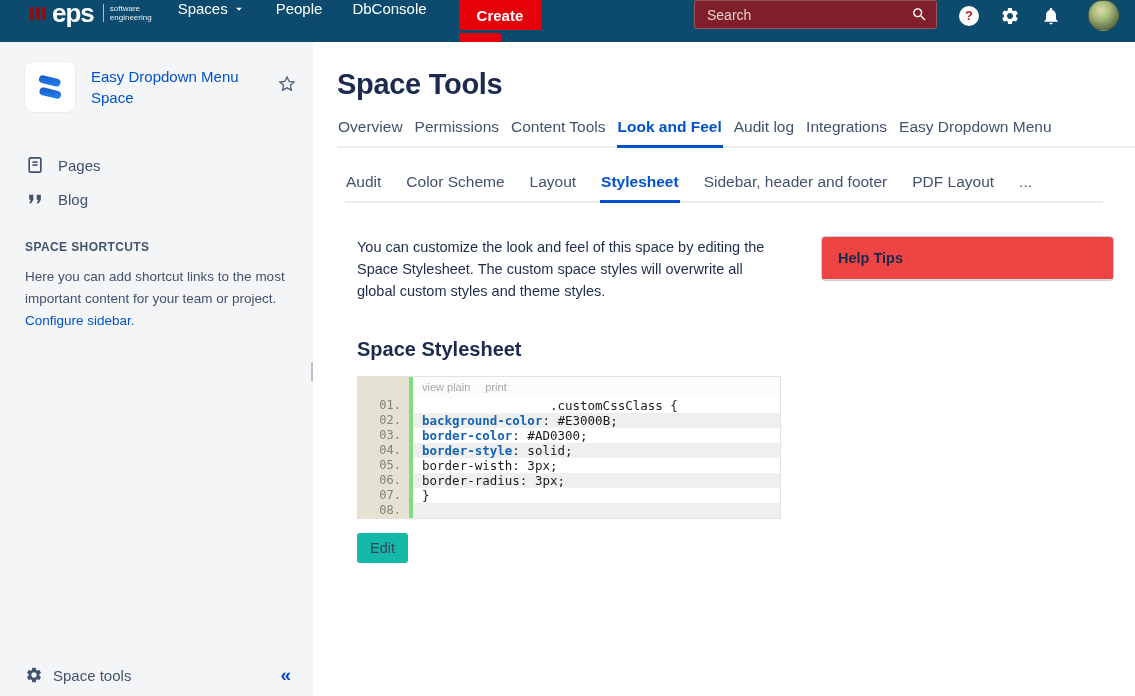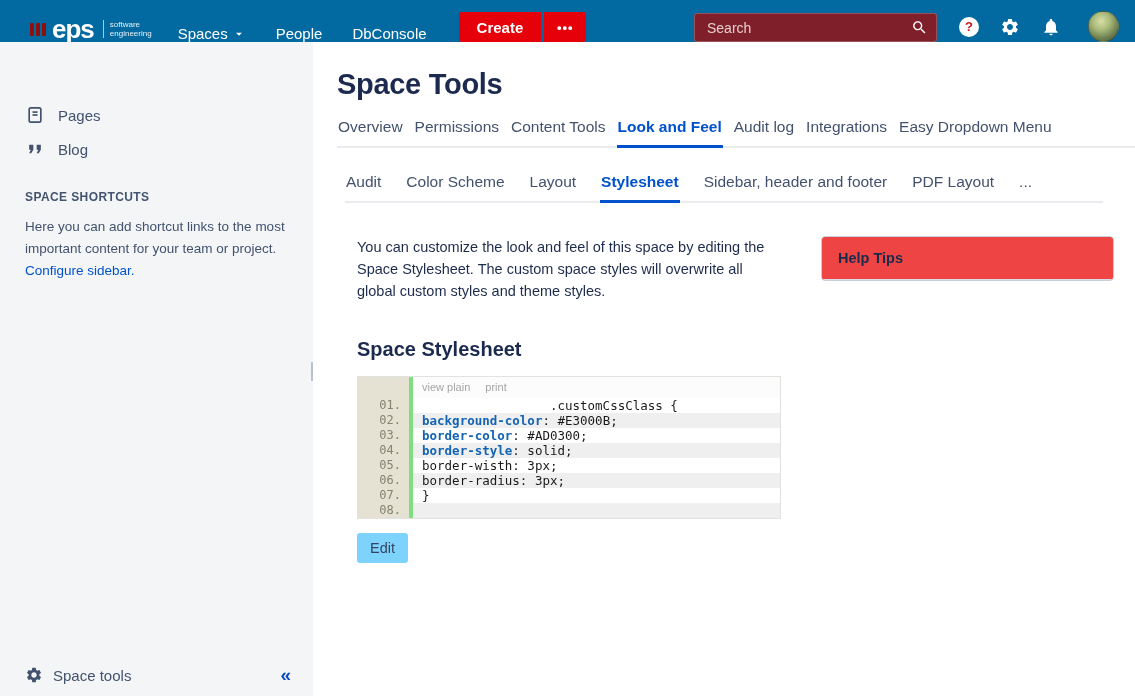--- a/index.html
+++ b/index.html
@@ -4,32 +4,32 @@
 <style>
   * { margin:0; padding:0; box-sizing:border-box; }
   html,body { width:1135px; height:696px; }
   body {
     font-family:"Liberation Sans","DejaVu Sans",sans-serif;
     color:#172B4D; background:#fff; position:relative; overflow:hidden;
   }
   
   .topbar {
     position:absolute; top:0; left:0; width:1135px; height:42px;
-    background:#0369a1; display:flex; align-items:flex-end; padding:0 16px 0 30px;
+    background:#0c4a6e; display:flex; align-items:flex-start; padding:0 16px 0 30px;
   }
   .logo { display:flex; align-items:center; gap:6px; margin-right:26px; cursor:pointer; }
   .logo-bars { display:flex; gap:2px; align-items:center; }
   .logo-bars span { width:4px; height:13px; background:#8E0F0F; border-radius:1px; display:block; }
   .logo-word { color:#fff; font-size:26px; font-weight:bold; letter-spacing:-1px; line-height:26px; }
   .logo-tag { border-left:1px solid rgba(255,255,255,.65); padding-left:6px; margin-left:3px;
     color:rgba(255,255,255,.9); font-size:8px; line-height:9px; }
   .top-nav { display:flex; align-items:center; gap:30px; }
   .top-nav-item { color:#fff; font-size:15px; display:flex; align-items:center; gap:4px; cursor:pointer; }
   .chev-down { width:14px; height:14px; fill:#fff; }
-  .create-group { display:flex; gap:3px; margin-left:32px; }
+  .create-group { display:flex; gap:3px; margin-left:32px;flex-direction:column; }
   .btn-create {
     background:#E6000A; color:#fff; font-weight:bold; font-size:15px;
     border:none; border-radius:3px 0 0 3px; height:30px; padding:0 18px; cursor:pointer;
   }
   .btn-more {
     background:#E6000A; color:#fff; font-weight:bold; font-size:13px; letter-spacing:1px;
     border:none; border-radius:0 3px 3px 0; height:30px; width:42px; cursor:pointer;
   }
   .search-wrap { margin-left:auto; position:relative; width:243px; }
   .search-input {
@@ -101,21 +101,21 @@
   .gut { width:51px; flex:none; background:#E5E2D3; color:#83836F; text-align:right; padding-right:8px; font-size:12px; }
   .gbar { width:4px; flex:none; background:#7FDE7F; }
   .codecell { flex:1; white-space:pre; padding-left:9px; overflow:hidden; color:#1A1A1A; }
   .code-row.even .codecell { background:#EFEFEF; }
   .code-row.odd .codecell { background:#FFFFFF; }
   .kw { color:#1464B4; font-weight:bold; }
   .code-toolbar { flex:1; background:#FCFCFC; display:flex; gap:15px; align-items:center; padding-left:9px;
     font-family:"Liberation Sans",sans-serif; font-size:11px; color:#A5A5A5; }
   .code-toolbar span { cursor:pointer;text-align:center; }
   .edit-btn {
-    margin-top:14px; background:#7dd3fc; color:#344563; border:none; border-radius:3px;
+    margin-top:14px; background:#14b8a6; color:#344563; border:none; border-radius:3px;
     font-size:14.5px; padding:7px 13px; cursor:pointer; font-family:inherit;
   }
   
   .col-right { width:293px; margin-left:40px; flex:none; }
   .help-panel { border:1px solid #C9CFD8; border-radius:4px; overflow:hidden; background:#fff; }
   .help-header { background:#ef4444; border-bottom:1px solid #D8DDE3; padding:13px 16px; font-size:14.5px; font-weight:bold; color:#172B4D; }
   .help-body { padding:13px 16px 17px; font-size:14.5px; line-height:22px; color:#1D2B4C; }
 </style>
 </head>
 <body>
@@ -163,20 +163,38 @@
         <path d="M19.14 12.94c.04-.3.06-.61.06-.94 0-.32-.02-.64-.07-.94l2.03-1.58c.18-.14.23-.41.12-.61l-1.92-3.32c-.12-.22-.37-.29-.59-.22l-2.39.96c-.5-.38-1.03-.7-1.62-.94l-.36-2.54c-.04-.24-.24-.41-.48-.41h-3.84c-.24 0-.43.17-.47.41l-.36 2.54c-.59.24-1.13.57-1.62.94l-2.39-.96c-.22-.08-.47 0-.59.22L2.74 8.87c-.12.21-.08.47.12.61l2.03 1.58c-.05.3-.09.63-.09.94s.02.64.07.94l-2.03 1.58c-.18.14-.23.41-.12.61l1.92 3.32c.12.22.37.29.59.22l2.39-.96c.5.38 1.03.7 1.62.94l.36 2.54c.05.24.24.41.48.41h3.84c.24 0 .44-.17.47-.41l.36-2.54c.59-.24 1.13-.56 1.62-.94l2.39.96c.22.08.47 0 .59-.22l1.92-3.32c.12-.22.07-.47-.12-.61l-2.01-1.58zM12 15.6c-1.98 0-3.6-1.62-3.6-3.6s1.62-3.6 3.6-3.6 3.6 1.62 3.6 3.6-1.62 3.6-3.6 3.6z"></path>
       </svg>
     <svg class="white-icon" viewBox="0 0 24 24">
         <path d="M12 22c1.1 0 2-.9 2-2h-4c0 1.1.9 2 2 2zm6-6v-5c0-3.07-1.63-5.64-4.5-6.32V4c0-.83-.67-1.5-1.5-1.5s-1.5.67-1.5 1.5v.68C7.64 5.36 6 7.92 6 11v5l-2 2v1h16v-1l-2-2z"></path>
       </svg>
     <div class="avatar"></div>
   </div>
 </div>
 
 <div class="sidebar">
+  <div class="space-header">
+    <div class="space-logo">
+      <svg width="34" height="34" viewBox="0 0 48 48">
+        <defs>
+          <linearGradient id="cg1" x1="0" y1="0" x2="1" y2="1">
+            <stop offset="0" stop-color="#1558BC"></stop>
+              <stop offset="1" stop-color="#2684FF"></stop>
+          </linearGradient>
+        </defs>
+        <rect x="8" y="10" width="31" height="11" rx="5.5" transform="rotate(14 24 16)" fill="url(#cg1)"></rect>
+        <rect x="9" y="27" width="31" height="11" rx="5.5" transform="rotate(14 24 32)" fill="url(#cg1)"></rect>
+      </svg>
+    </div>
+    <div class="space-name">Easy Dropdown Menu Space</div>
+    <svg class="star-btn" viewBox="0 0 24 24" stroke-width="1.6">
+      <path d="M12 3.5l2.6 5.4 5.9.7-4.4 4 1.2 5.8L12 16.6l-5.3 2.8 1.2-5.8-4.4-4 5.9-.7z" fill="none"></path>
+    </svg>
+  </div>
 
   <div class="side-nav">
     <div class="side-item">
       <svg viewBox="0 0 24 24" fill="none" stroke="#42526E" stroke-width="2">
         <rect x="5" y="3.5" width="14" height="17" rx="2"></rect>
         <line x1="9" y1="8.5" x2="15" y2="8.5"></line>
           <line x1="9" y1="12" x2="15" y2="12"></line>
       </svg>
       <span>Pages</span>
     </div>

